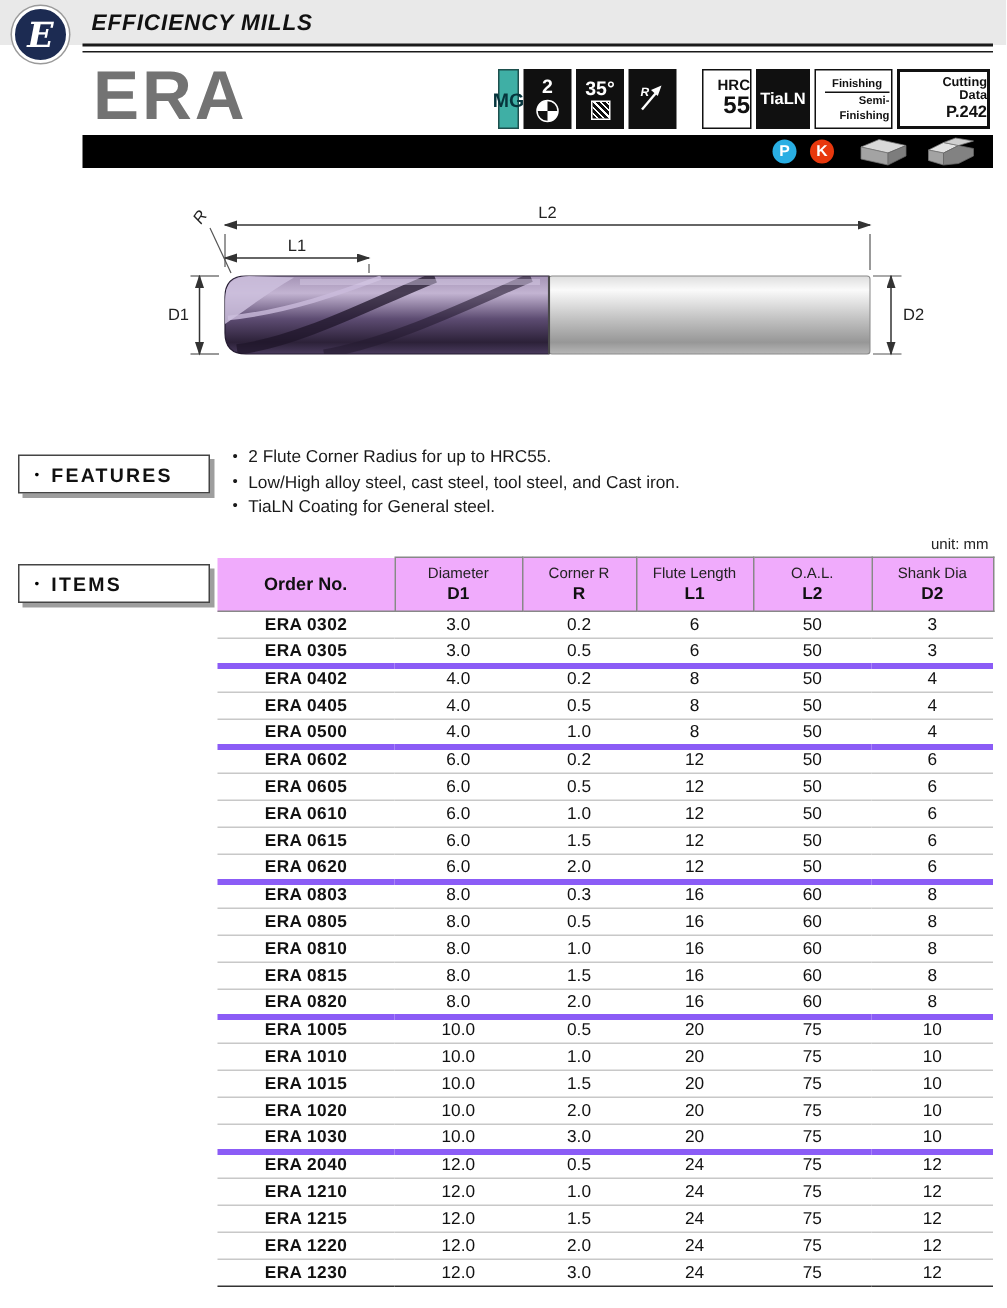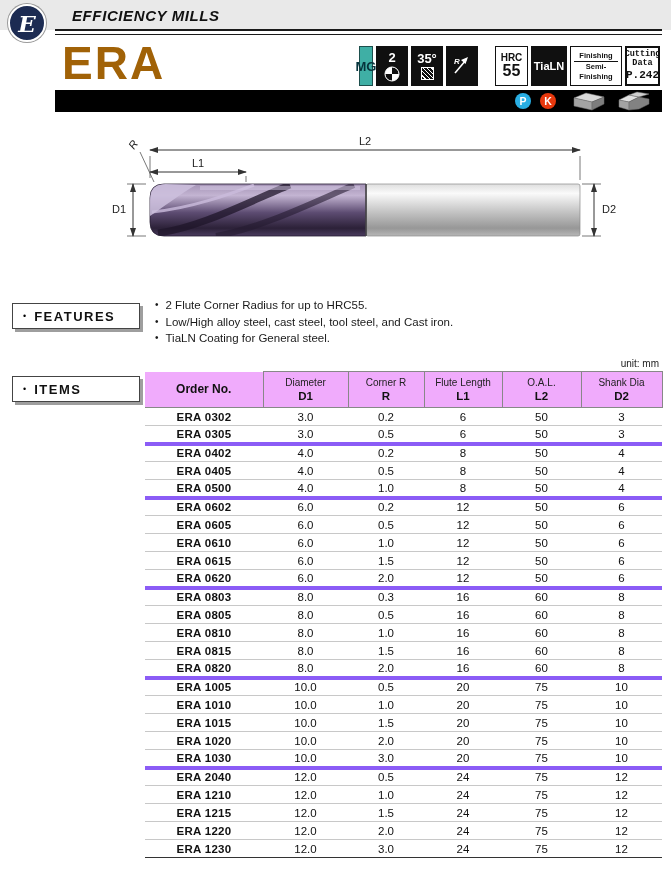--- a/index.html
+++ b/index.html
@@ -7,41 +7,41 @@
   #page { position:relative; width:671px; height:872px; background:#fff; overflow:hidden; }
 
   
   .topbar { position:absolute; left:0; top:0; width:671px; height:30px; background:#e9e9e9; }
   .dblline { position:absolute; left:55px; top:29px; width:607px; height:6px;
              border-top:2px solid #1a1a1a; border-bottom:1px solid #1a1a1a; }
   .logo-circle { position:absolute; left:8px; top:4px; width:38px; height:38px; border-radius:50%;
                  background:#1c2b52; border:2px solid #fff; box-shadow:0 0 0 1px #9a9a9a;
                  color:#fff; display:flex; align-items:center; justify-content:center;
                  font-family:"DejaVu Serif", serif; font-style:italic; font-weight:bold; font-size:23px; }
-  .series-title { position:absolute; left:72px; top:7px; font-size:15px; font-weight:bold;
+  .series-title { position:absolute; left:61px; top:7px; font-size:15px; font-weight:bold;
                   font-style:italic; letter-spacing:.6px; color:#111; }
   .product-name { position:absolute; left:62px; top:40px; font-size:46px; font-weight:bold;
-                  letter-spacing:2px; color:#a16207; line-height:1; }
+                  letter-spacing:2px; color:#737373; line-height:1; }
 
   
   .badges { position:absolute; top:46px; right:11px; height:40px; display:flex; gap:3px; align-items:stretch; }
   .badge { display:flex; flex-direction:column; align-items:center; justify-content:center; text-align:center; }
   .badge.mg { width:14px; background:#3fafa5; border:1px solid #1d4f4d; color:#06343c;
               font-size:13px; font-weight:bold; }
   .badge.dark { width:32px; background:#101010; color:#fff; gap:2px; }
   .badge.dark .bval { font-size:13px; font-weight:bold; line-height:1; }
-  .badge.outline { background:#fff; border:1.5px solid #111; color:#111; }
+  .badge.outline { background:#fff; border:1.5px solid #111; color:#111;align-items:flex-end; }
   .badge.hrc { width:33px; margin-left:14px; }
   .badge.hrc .hrc-top { font-size:10px; font-weight:bold; line-height:1.1; }
   .badge.hrc .hrc-val { font-size:16px; font-weight:bold; line-height:1.05; }
   .badge.coating { width:36px; background:#101010; color:#fff; font-size:11px; font-weight:bold; }
   .badge.finish { width:52px; padding:2px 1px; border-width:1px; }
   .badge.finish .f1 { font-size:7.5px; font-weight:bold; border-bottom:1px solid #111; width:90%; padding-bottom:1px; }
   .badge.finish .f2, .badge.finish .f3 { font-size:7.5px; font-weight:bold; line-height:1.25; }
-  .badge.cut { width:35px; border-width:2px;font-family:Liberation Mono, monospace; }
+  .badge.cut { width:62px; border-width:2px; }
   .badge.cut .c1, .badge.cut .c2 { font-size:8.5px; font-weight:bold; line-height:1.15; }
   .badge.cut .c3 { font-size:11px; font-weight:bold; line-height:1.2; }
   .hatch { width:13px; height:13px; border:1px solid #fff;
            background:repeating-linear-gradient(45deg, #101010 0 2px, #fff 2px 3px); }
 
   
   .strip { position:absolute; left:55px; top:90px; width:607px; height:22px; background:#000;
            display:flex; align-items:center; color:#fff; }
   .strip-text { margin-left:22px; font-size:12px; font-weight:bold; letter-spacing:.3px; }
   .mat-circle { width:16px; height:16px; border-radius:50%; color:#fff; font-size:10.5px; font-weight:bold;

